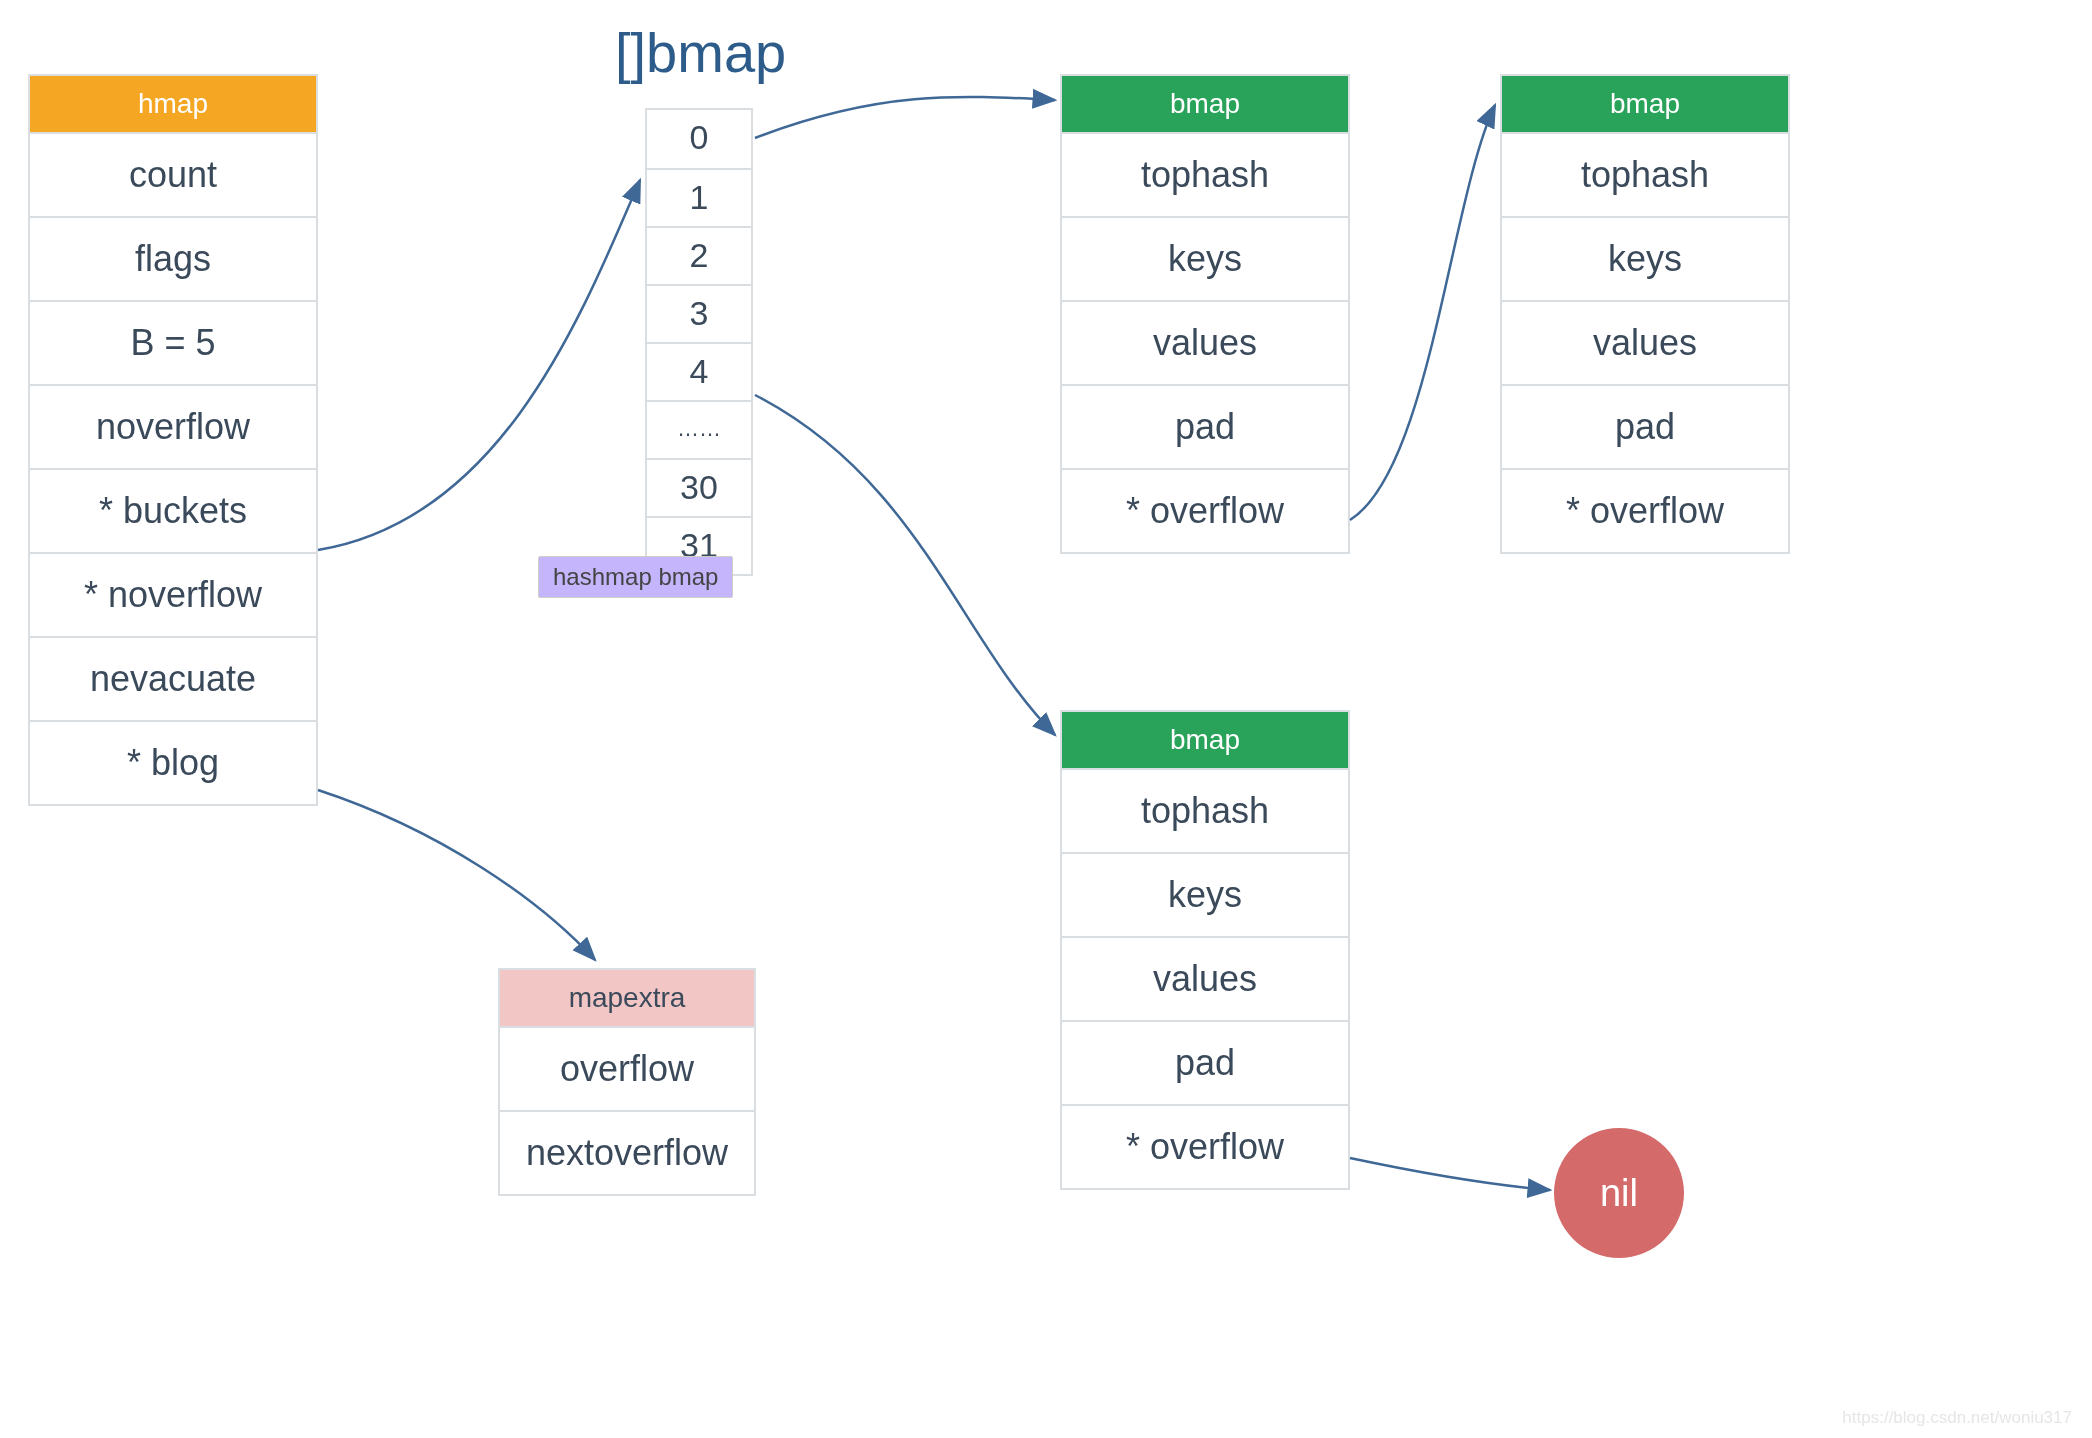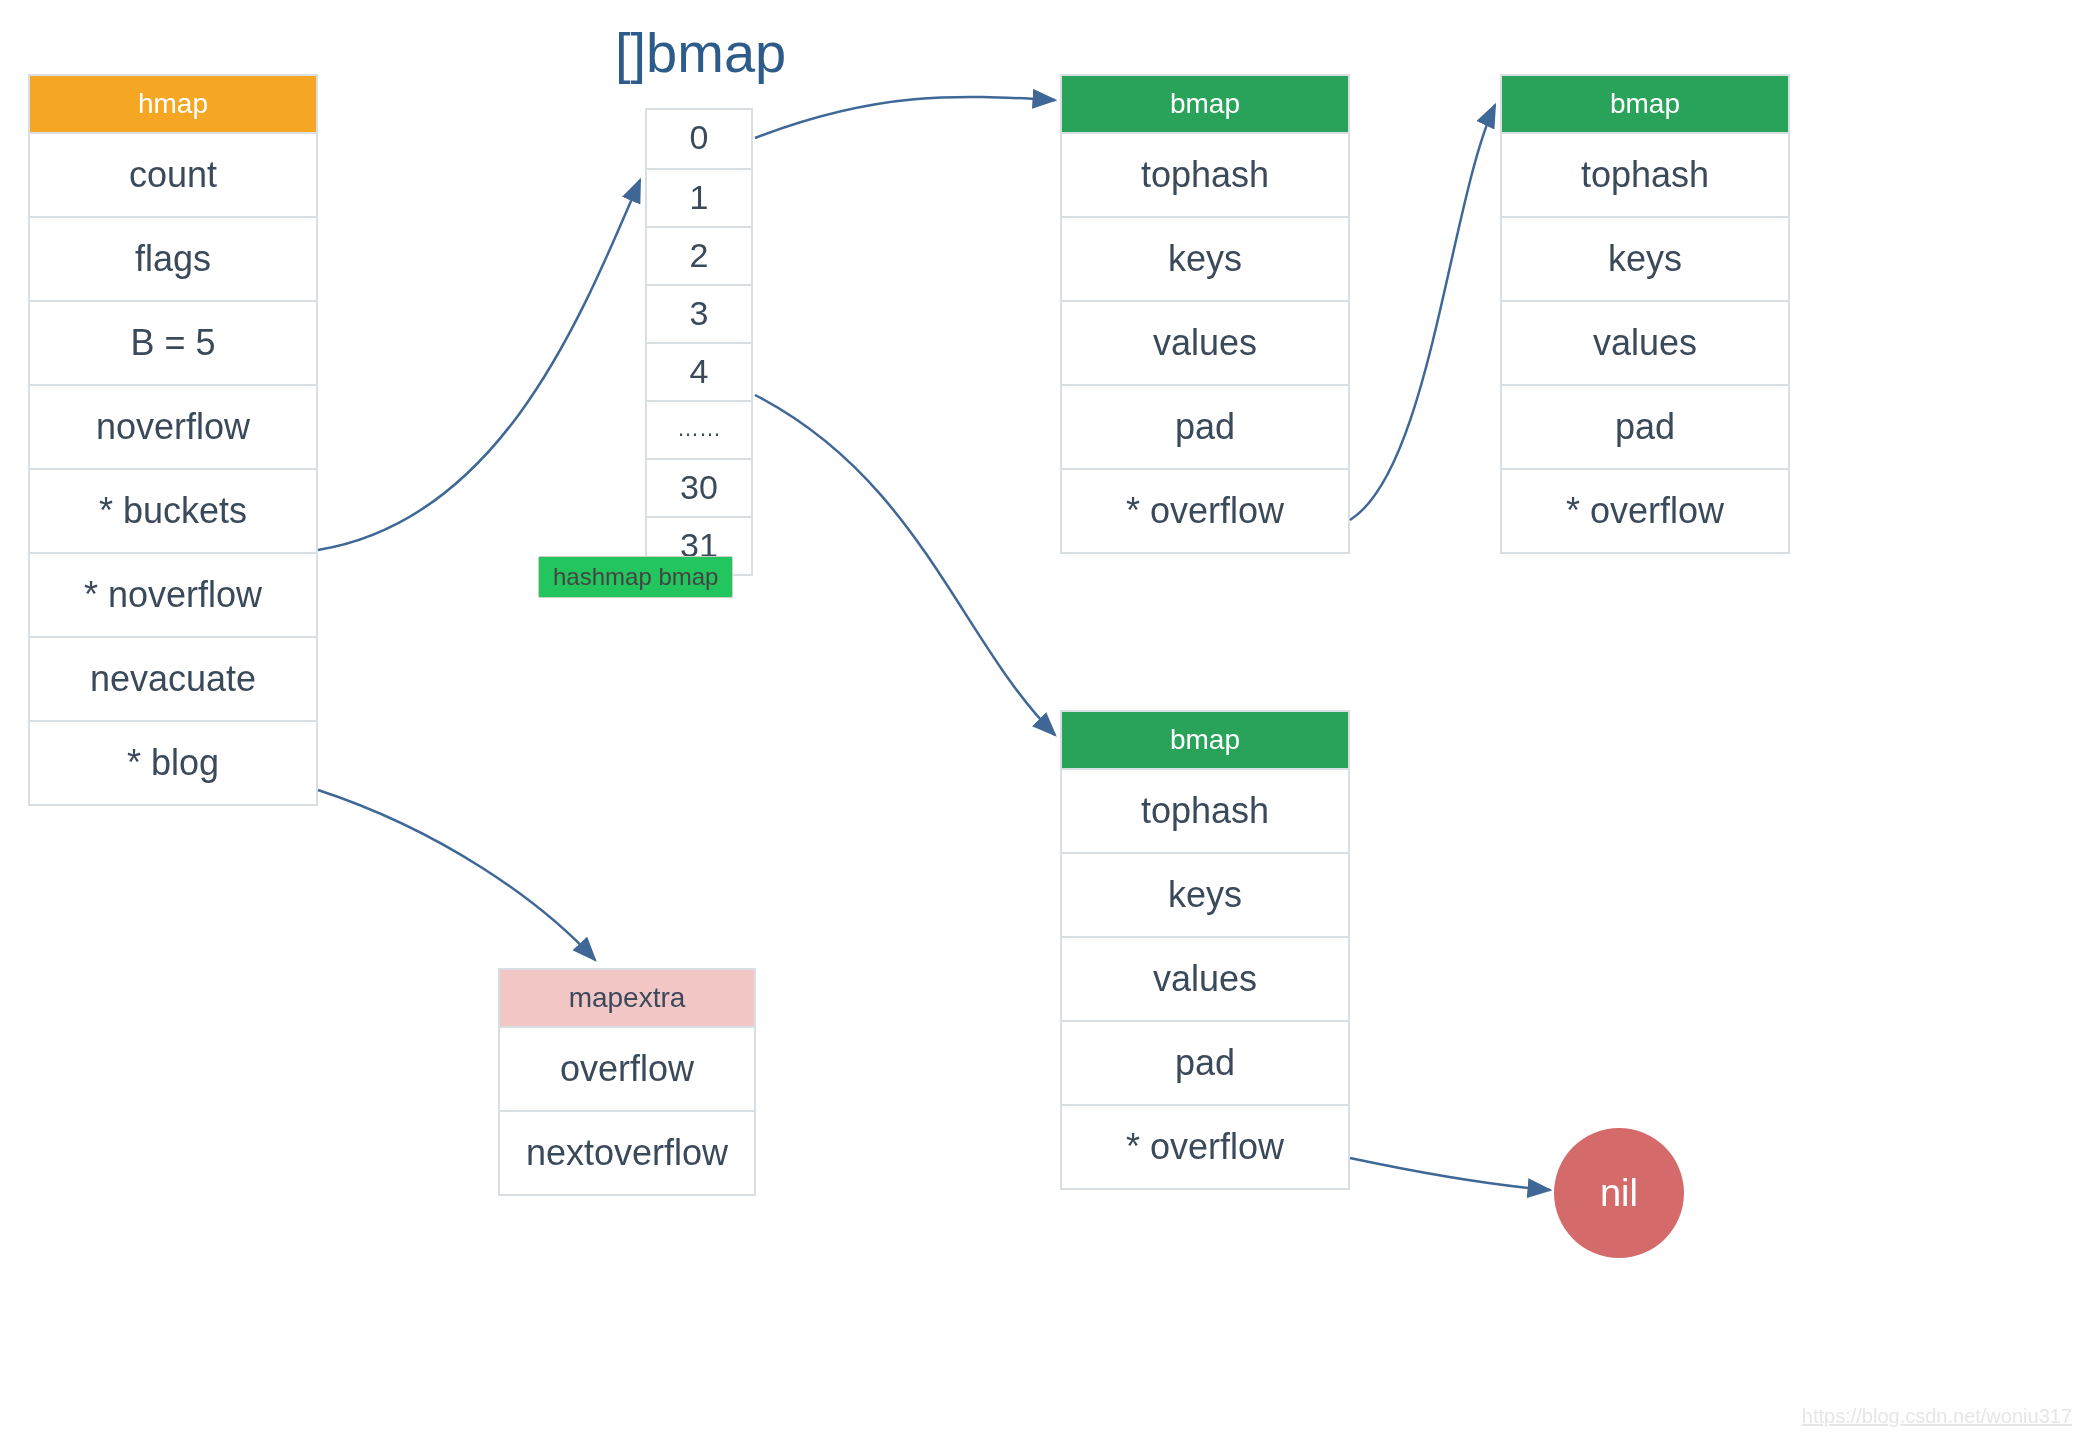--- a/index.html
+++ b/index.html
@@ -58,34 +58,33 @@
     border-radius: 50%;
     background: #d46a6a;
     color: #ffffff;
     display: flex;
     align-items: center;
     justify-content: center;
     font-size: 38px;
   }
   .tooltip {
     position: absolute;
-    background: #22c55e;
+    background: #c4b5fd;
     border: 1px solid #cfcfc7;
     padding: 6px 14px;
     font-size: 24px;
     color: #444;
     border-radius: 2px;
   }
   .watermark {
     position: absolute;
     right: 20px;
     bottom: 10px;
     color: #e6e6e6;
-    font-size: 20px;
-    text-decoration: underline;
+    font-size: 17px;
   }
   svg.arrows {
     position: absolute;
     left: 0; top: 0;
     width: 2092px; height: 1438px;
     pointer-events: none;
   }
 </style>
 </head>
 <body>

